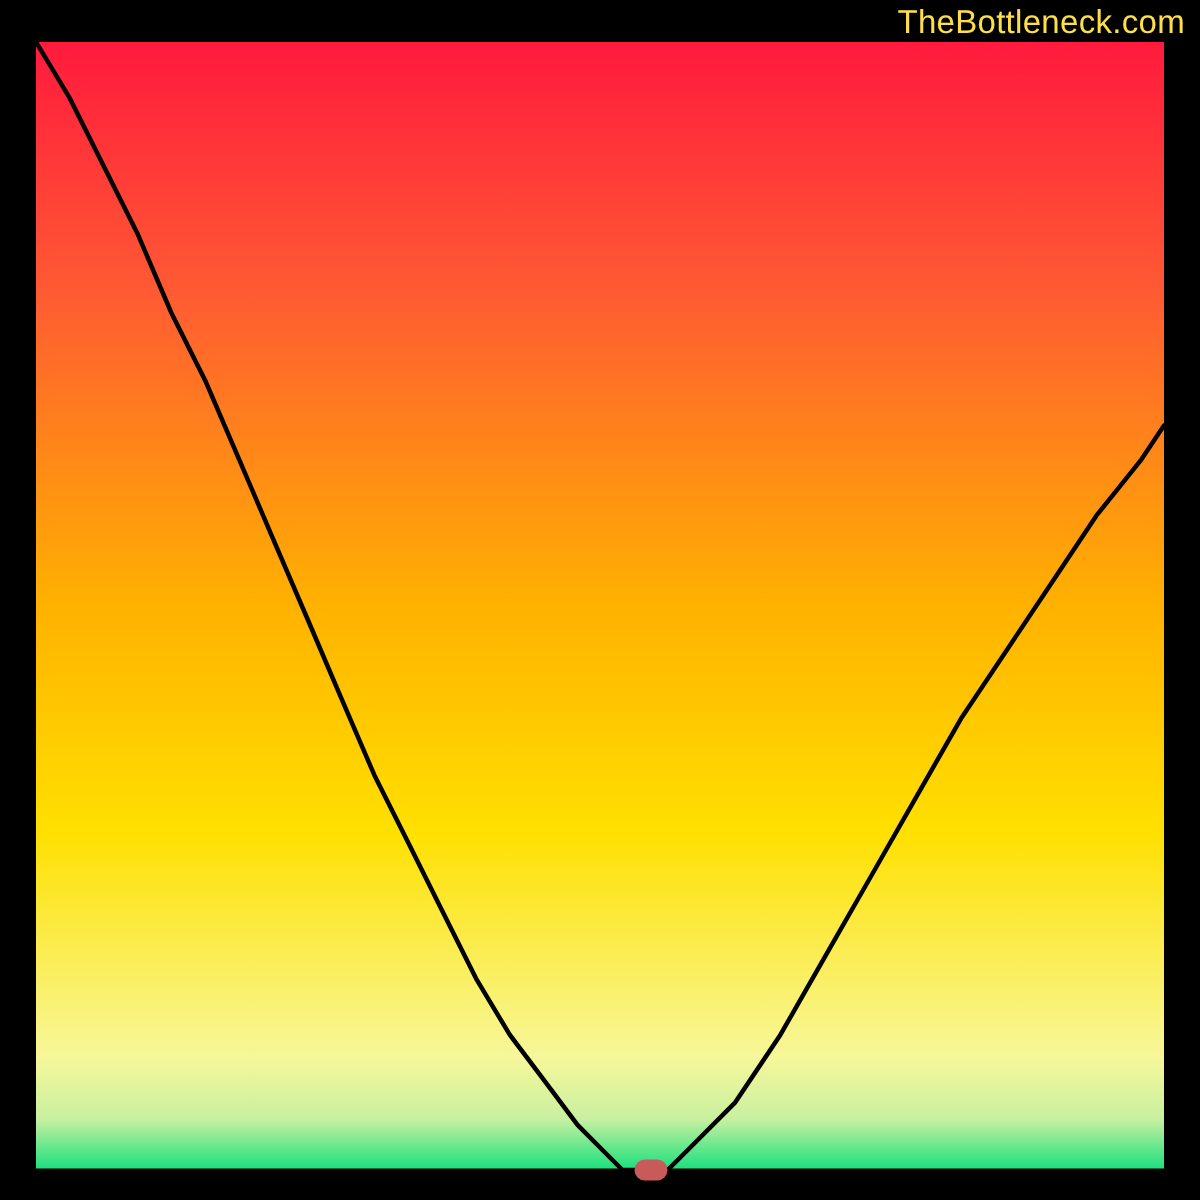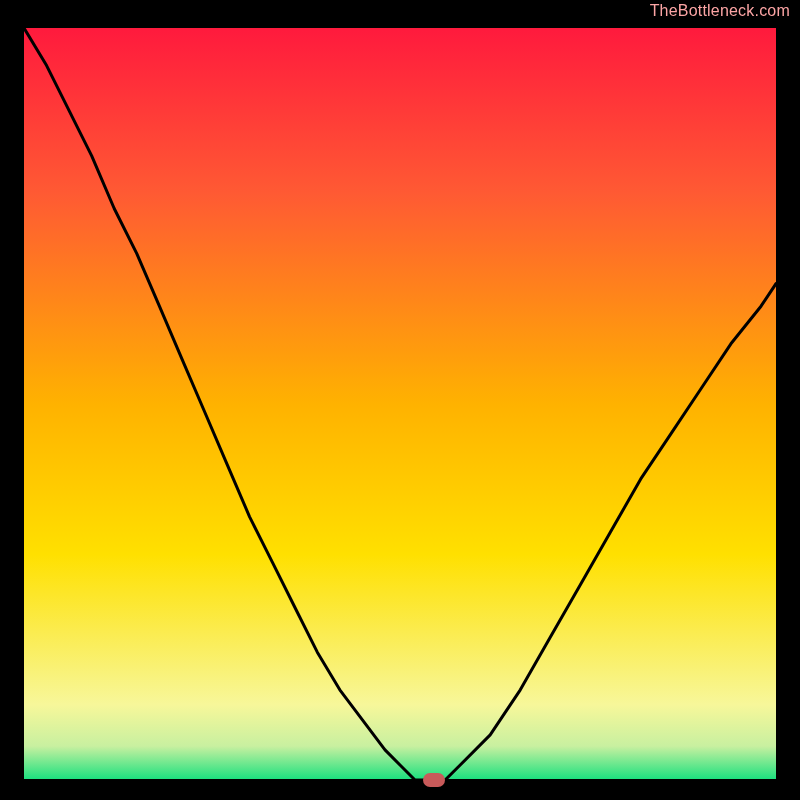--- a/index.html
+++ b/index.html
@@ -14,22 +14,22 @@
   .frame {
     position: relative;
     width: 800px;
     height: 800px;
     background: #000;
   }
   .attribution {
     position: absolute;
     top: 2px;
     right: 10px;
-    color: #fca5a5;
-    font-size: 16px;
+    color: #fde047;
+    font-size: 22px;
     font-weight: 500;
     letter-spacing: 0.2px;
     z-index: 10;
   }
   .plot-area {
     position: absolute;
     left: 24px;
     top: 28px;
     width: 752px;
     height: 752px;

